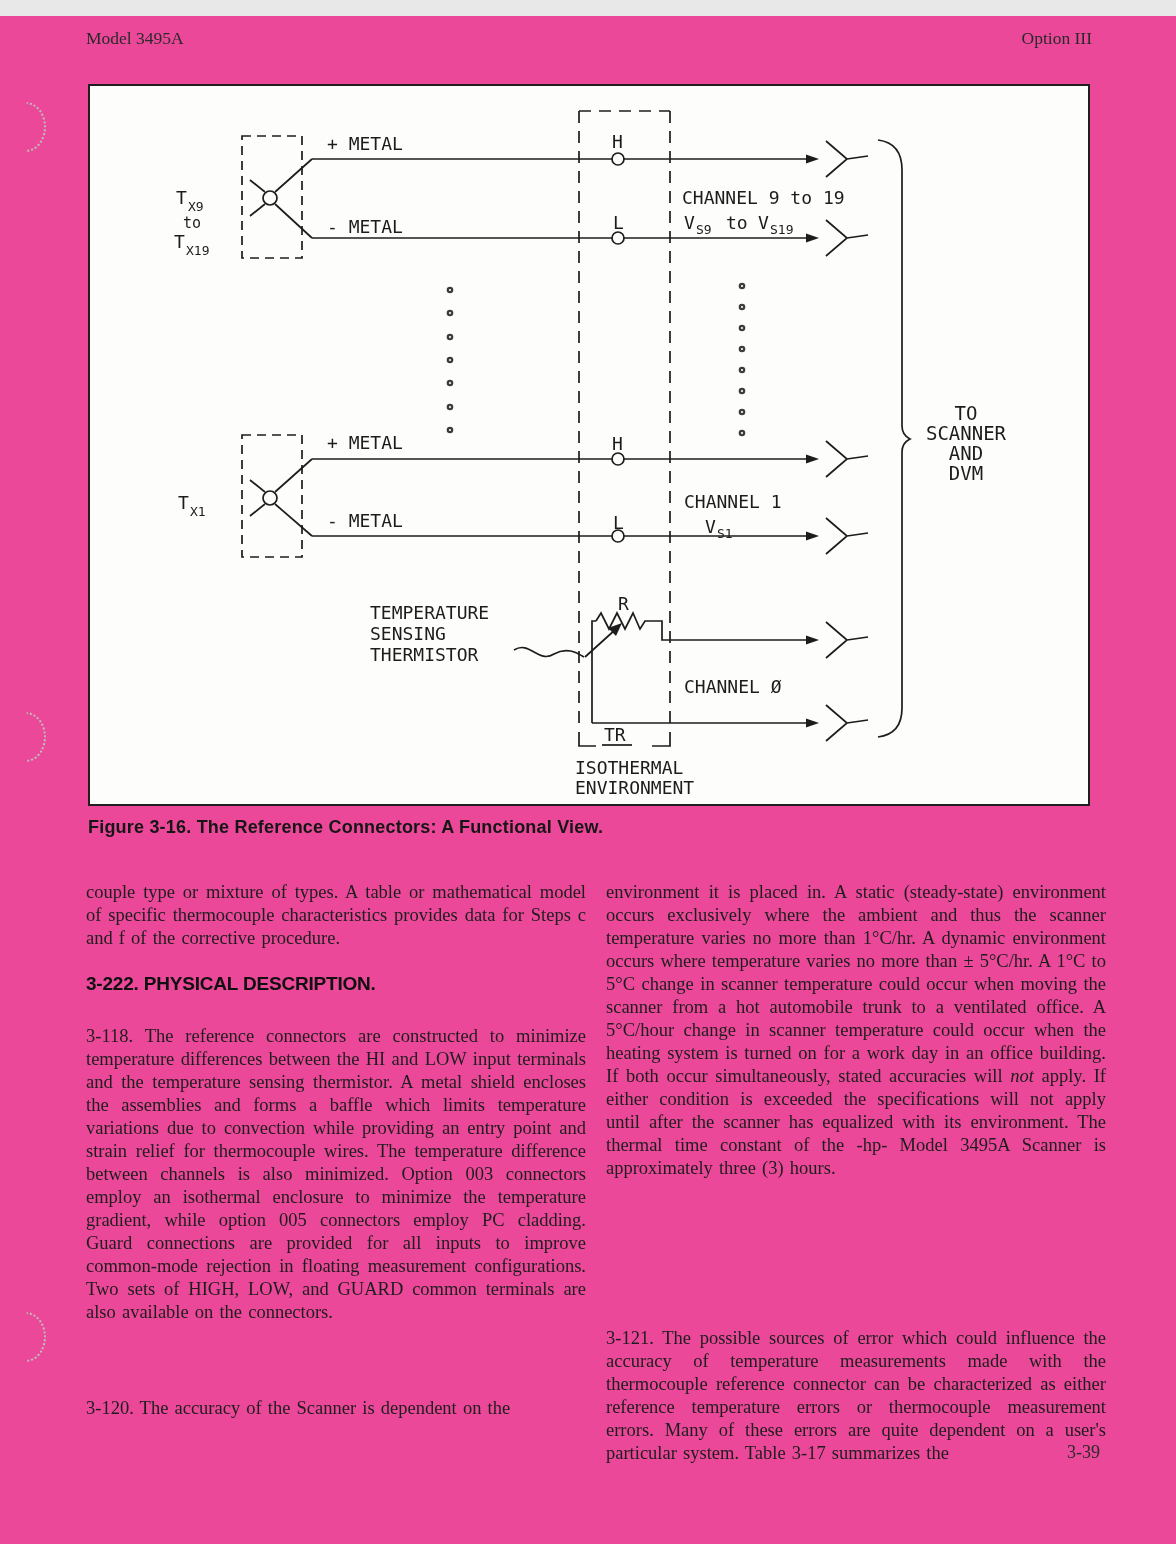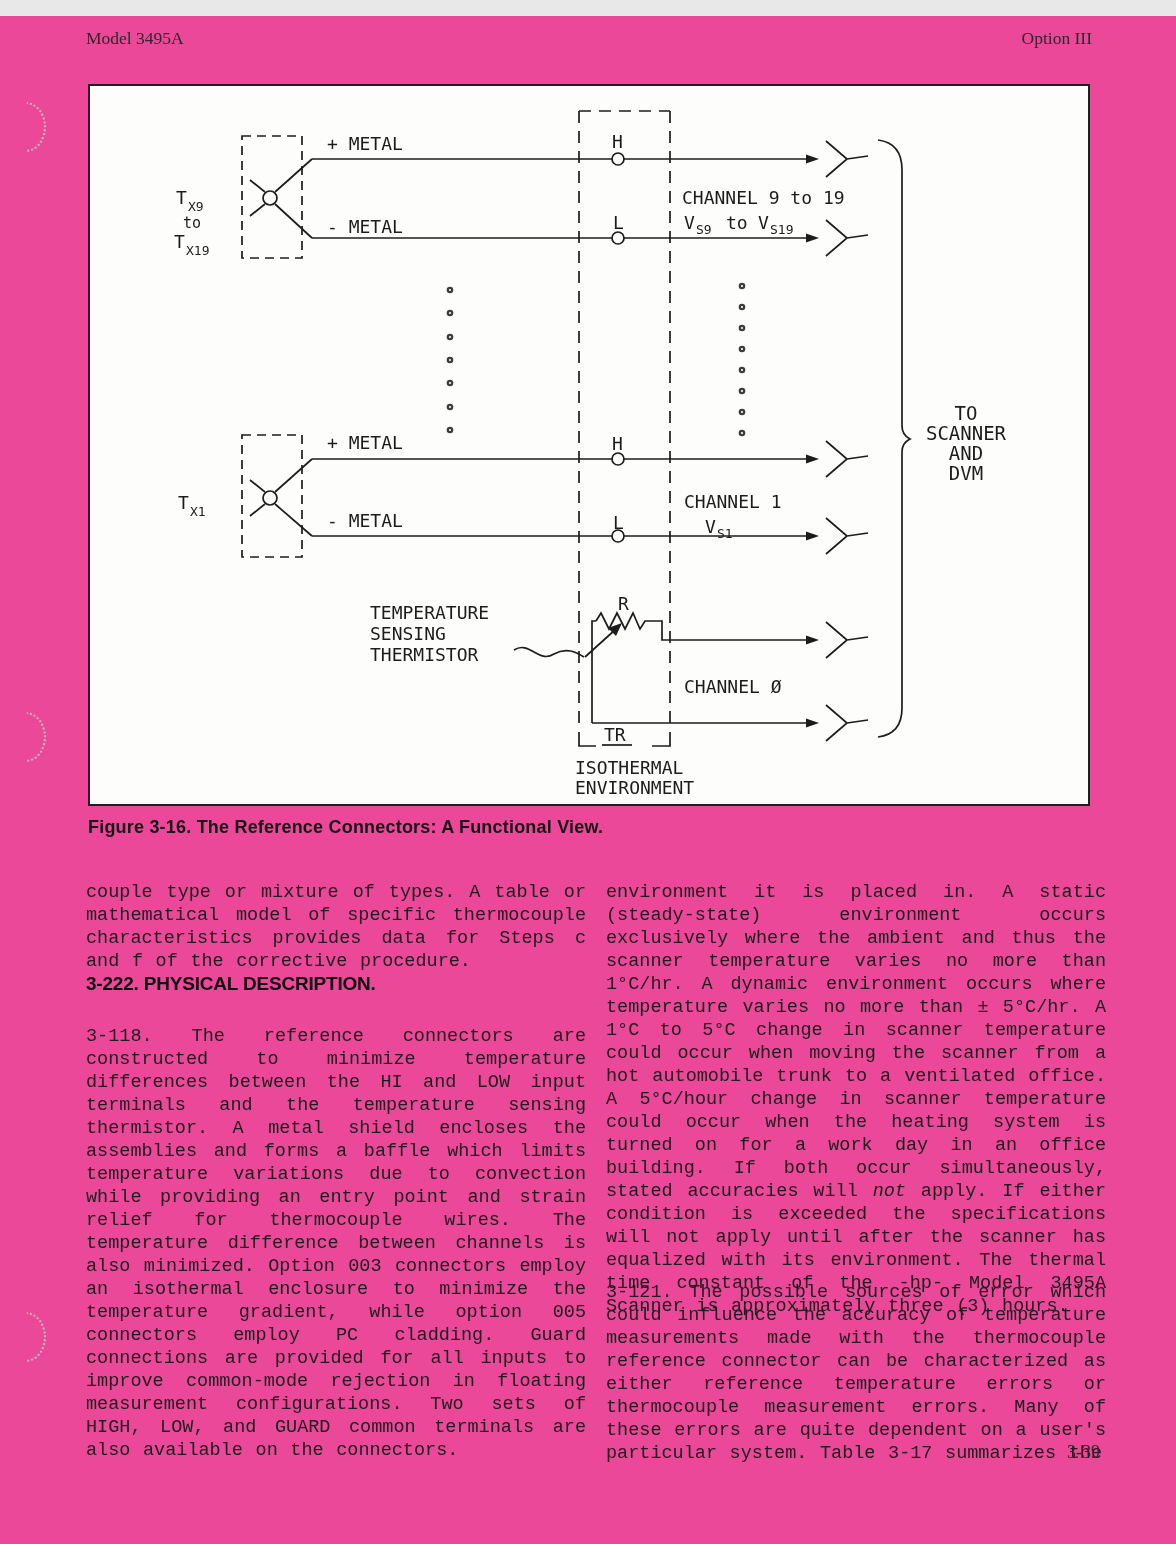--- a/index.html
+++ b/index.html
@@ -26,21 +26,21 @@
     border:2px solid #1f1f1f; background:#fdfdfb;
   }
   .fig-caption {
     position:absolute; left:88px; top:801px; width:1002px;
     text-align:left; font-family:"Liberation Sans", sans-serif;
     font-weight:bold; font-size:18px; letter-spacing:0.2px; color:#161616;
   }
 
   .body-text {
     position:absolute; width:500px;
-    font-family:Liberation Mono, monospace; font-size:18.5px; line-height:23px;
+    font-family:Liberation Serif, serif; font-size:18.5px; line-height:23px;
     text-align:justify; word-spacing:1.5px; color:#1d1d1d;
   }
   .heading {
     position:absolute; font-family:"Liberation Sans", sans-serif;
     font-weight:bold; font-size:19px; letter-spacing:-0.2px; color:#101010;
   }
   .page-num {
     position:absolute; top:1426px; right:76px; font-size:18px; color:#2a2a2a;
     font-family:"Liberation Serif", serif;
   }
@@ -249,19 +249,20 @@
         <text class="dlabel" x="876" y="394" style="font-size:19px">DVM</text>
       </g>
     </svg>
   </div>
 
   <div class="fig-caption">Figure 3-16.  The Reference Connectors: A Functional View.</div>
 
   <p class="body-text" style="left:86px; top:846px;">couple type or mixture of types. A table or mathematical model of specific thermocouple characteristics provides data for Steps c and f of the corrective procedure.</p>
   <h3 class="heading" style="left:86px; top:938px;">3-222. PHYSICAL DESCRIPTION.</h3>
   <p class="body-text" style="left:86px; top:990px;">3-118. The reference connectors are constructed to minimize temperature differences between the HI and LOW input terminals and the temperature sensing thermistor. A metal shield encloses the assemblies and forms a baffle which limits temperature variations due to convection while providing an entry point and strain relief for thermocouple wires. The temperature difference between channels is also minimized. Option 003 connectors employ an isothermal enclosure to minimize the temperature gradient, while option 005 connectors employ PC cladding. Guard connections are provided for all inputs to improve common-mode rejection in floating measurement configurations. Two sets of HIGH, LOW, and GUARD common terminals are also available on the connectors.</p>
+  <p class="body-text" style="left:86px; top:1362px;">3-120. The accuracy of the Scanner is dependent on the</p>
 
   <p class="body-text" style="left:606px; top:846px;"><span>environment it is placed in. A static (steady-state) environment occurs exclusively where the ambient and thus the scanner temperature varies no more than 1°C/hr. A dynamic environment occurs where temperature varies no more than ± 5°C/hr. A 1°C to 5°C change in scanner temperature could occur when moving the scanner from a hot automobile trunk to a ventilated office. A 5°C/hour change in scanner temperature could occur when the heating system is turned on for a work day in an office building. If both occur simultaneously, stated accuracies will </span><i>not</i><span> apply. If either condition is exceeded the specifications will not apply until after the scanner has equalized with its environment. The thermal time constant of the -hp- Model 3495A Scanner is approximately three (3) hours.</span></p>
-  <p class="body-text" style="left:606px; top:1246px;">3-121. The possible sources of error which could influence the accuracy of temperature measurements made with the thermocouple reference connector can be characterized as either reference temperature errors or thermocouple measurement errors. Many of these errors are quite dependent on a user's particular system. Table 3-17 summarizes the</p>
+  <p class="body-text" style="left:606px; top:1292px;">3-121. The possible sources of error which could influence the accuracy of temperature measurements made with the thermocouple reference connector can be characterized as either reference temperature errors or thermocouple measurement errors. Many of these errors are quite dependent on a user's particular system. Table 3-17 summarizes the</p>
 
   <div class="page-num">3-39</div>
 
 </div>
 
 </body></html>

